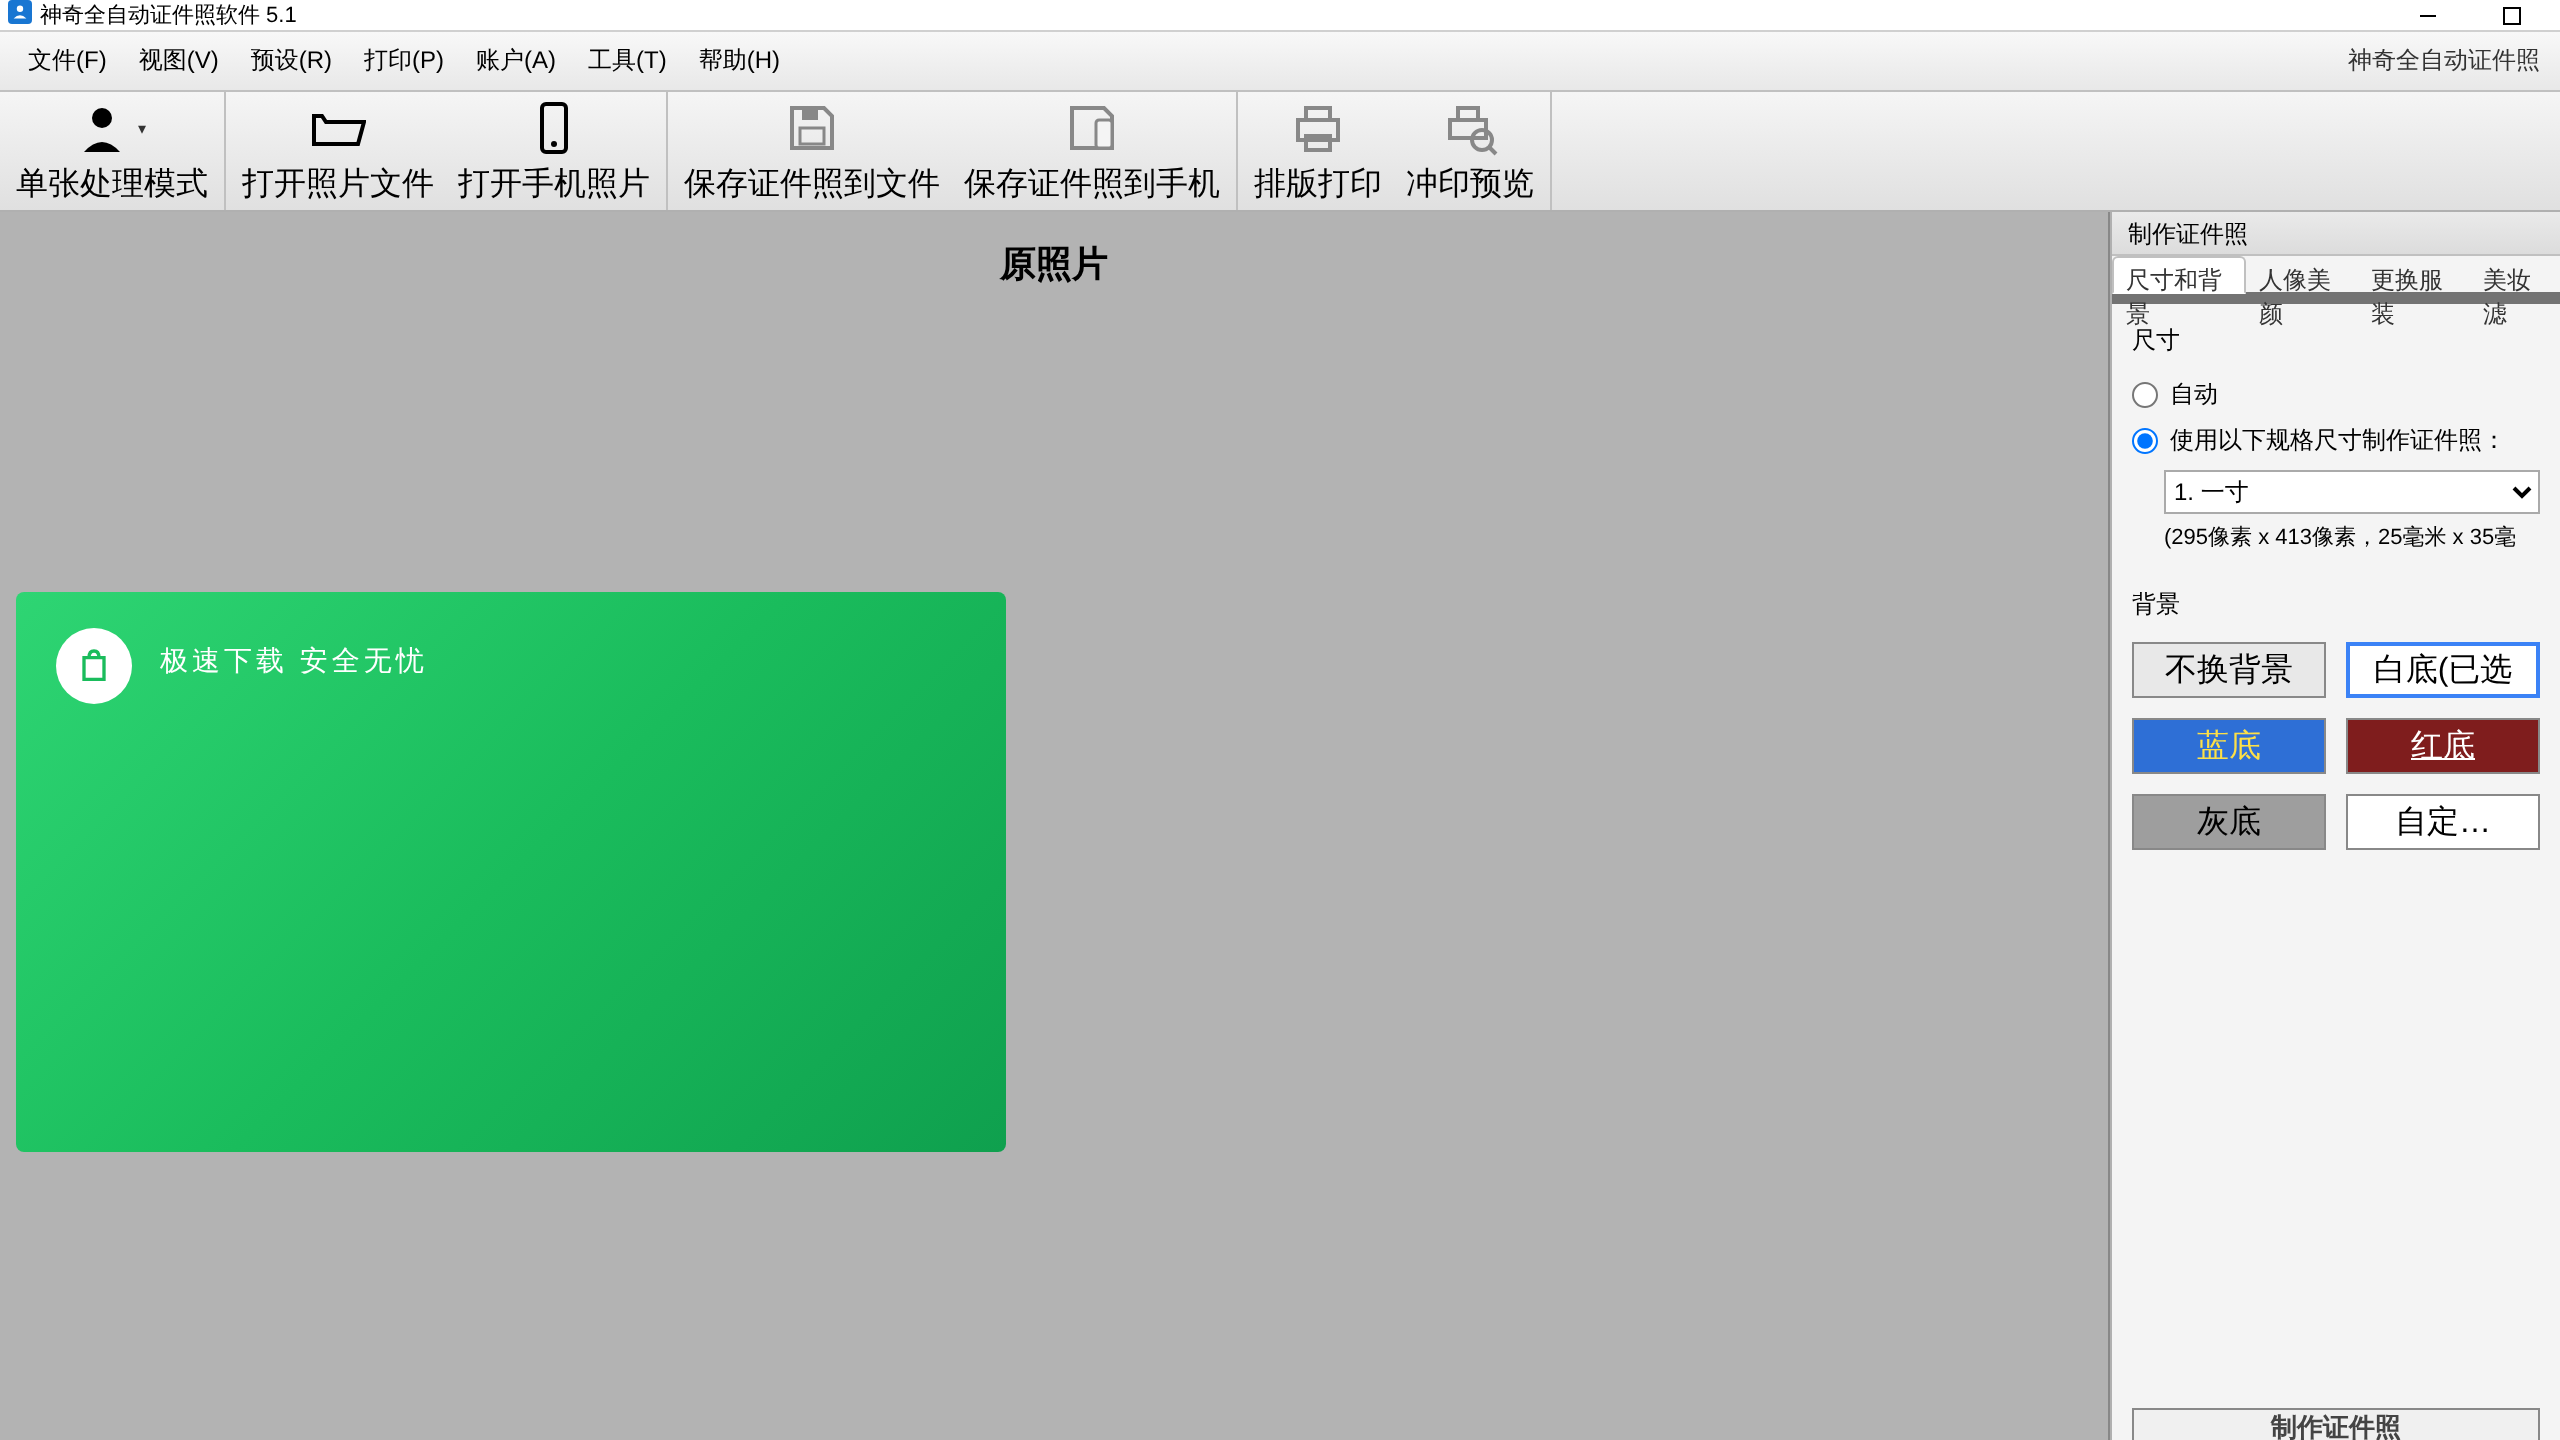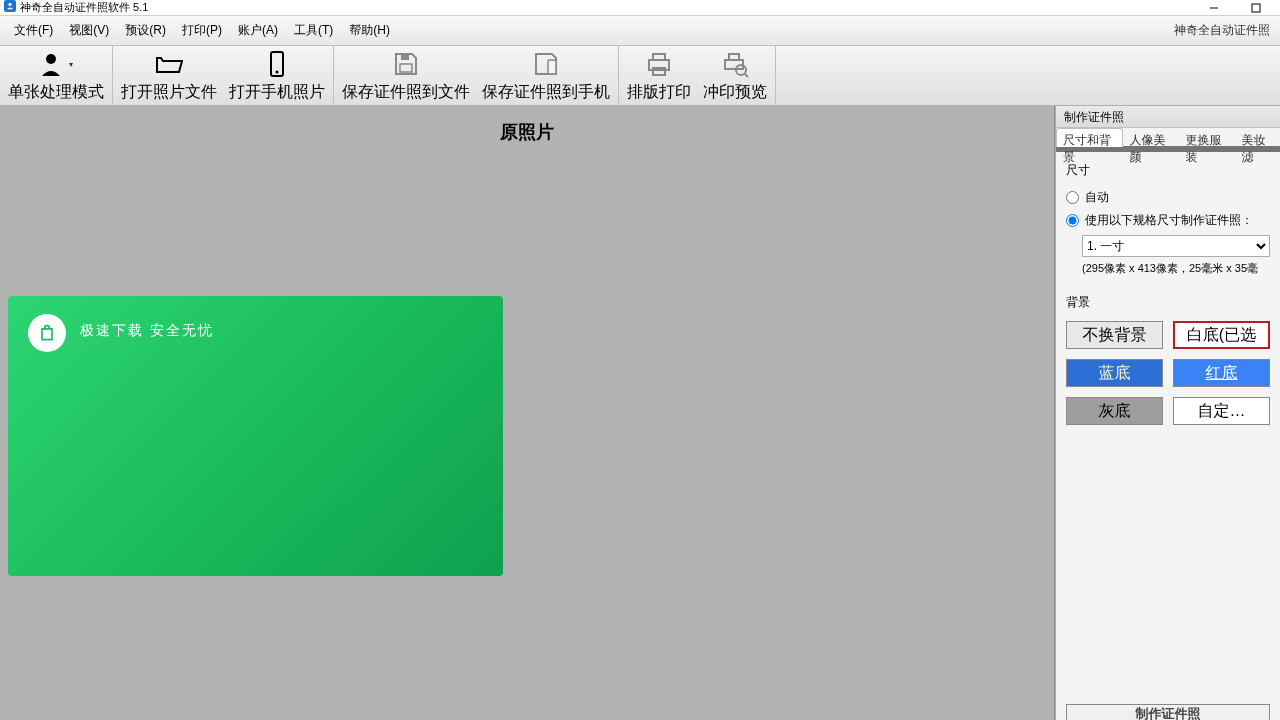--- a/index.html
+++ b/index.html
@@ -53,23 +53,23 @@
 .section-title { font-size: 12px; margin-bottom: 10px; }
 .radio-row { display: flex; align-items: center; gap: 6px; margin: 6px 0; }
 .radio-row input { margin: 0; }
 .select-row { display: flex; gap: 4px; margin: 6px 0 4px 16px; align-items: center; }
 .select-row select { flex: 1; font-size: 12px; height: 22px; border: 1px solid #aaa; background: #fff; }
 .info-text { font-size: 11px; color: #000; margin-left: 16px; white-space: nowrap; }
 .section-divider { height: 18px; }
 .bg-grid { display: grid; grid-template-columns: 1fr 1fr; gap: 10px; }
 .bg-btn { height: 28px; border: 1px solid #888; font-size: 16px; cursor: pointer; display: flex; align-items: center; justify-content: center; }
 .bg-btn.no-change { background: #e8e8e8; color: #000; }
-.bg-btn.white { background: #fff; color: #000; border: 2px solid #b91c1c; }
-.bg-btn.blue { background: #2e6fd6; color: #fef9c3; }
-.bg-btn.red { background: #3b82f6; color: #fff; text-decoration: underline; }
+.bg-btn.white { background: #fff; color: #000; border: 2px solid #3b82f6; }
+.bg-btn.blue { background: #2e6fd6; color: #fde047; }
+.bg-btn.red { background: #7f1d1d; color: #fff; text-decoration: underline; }
 .bg-btn.gray { background: #9e9e9e; color: #000; text-align: center; }
 .bg-btn.custom { background: #fff; color: #000; }
 
 
 .bottom-action-wrap { padding: 0 10px; }
 .bottom-action { height: 16px; background: #f0f0f0; border: 1px solid #888; border-bottom: none; font-size: 13px; font-weight: bold; color: #444; text-align: center; overflow: hidden; white-space: nowrap; }
 </style>
 </head>
 <body>
 

